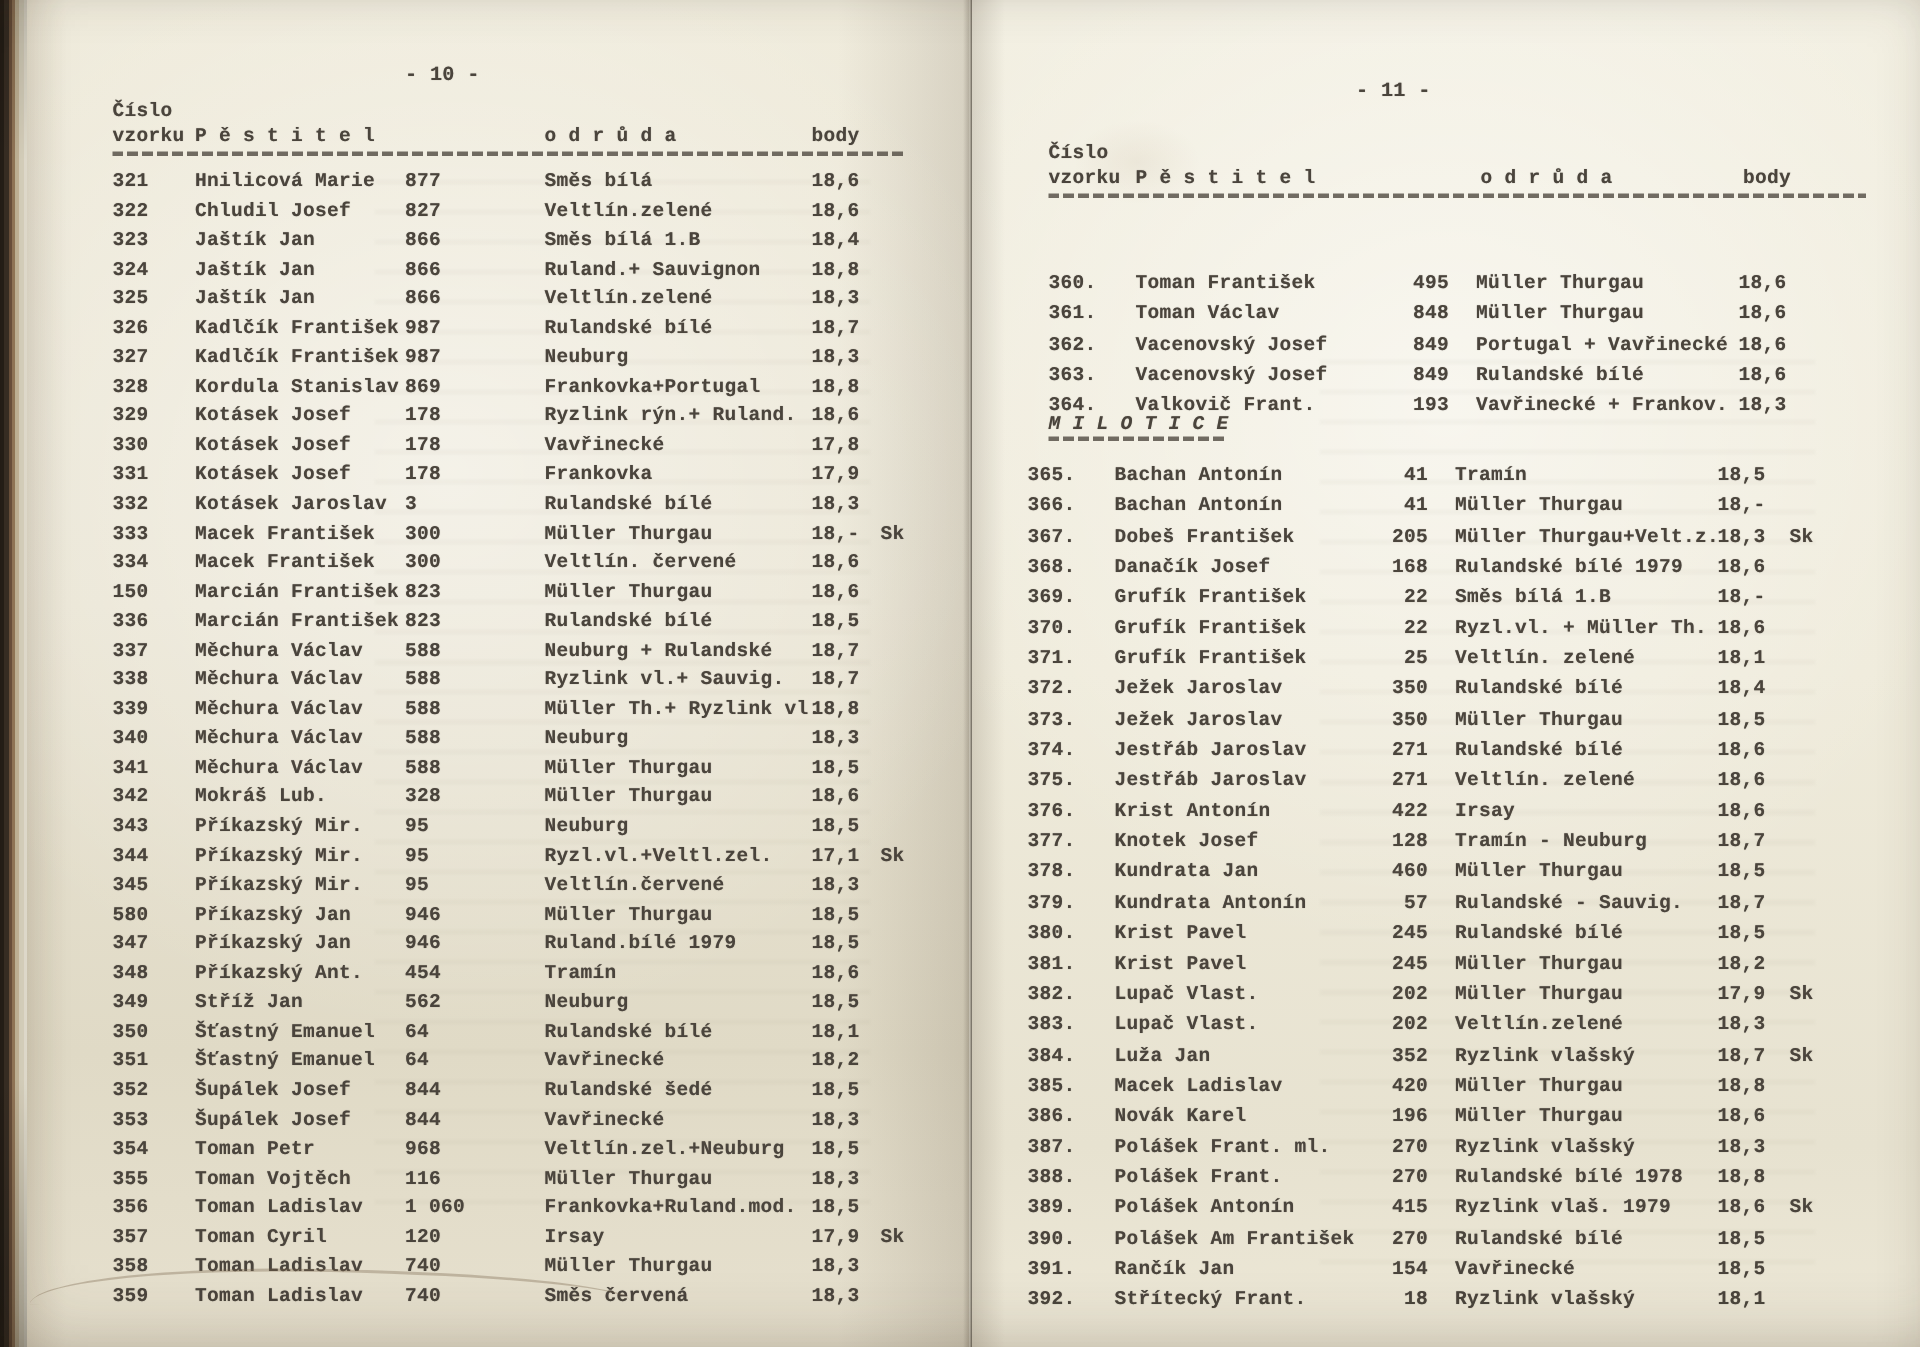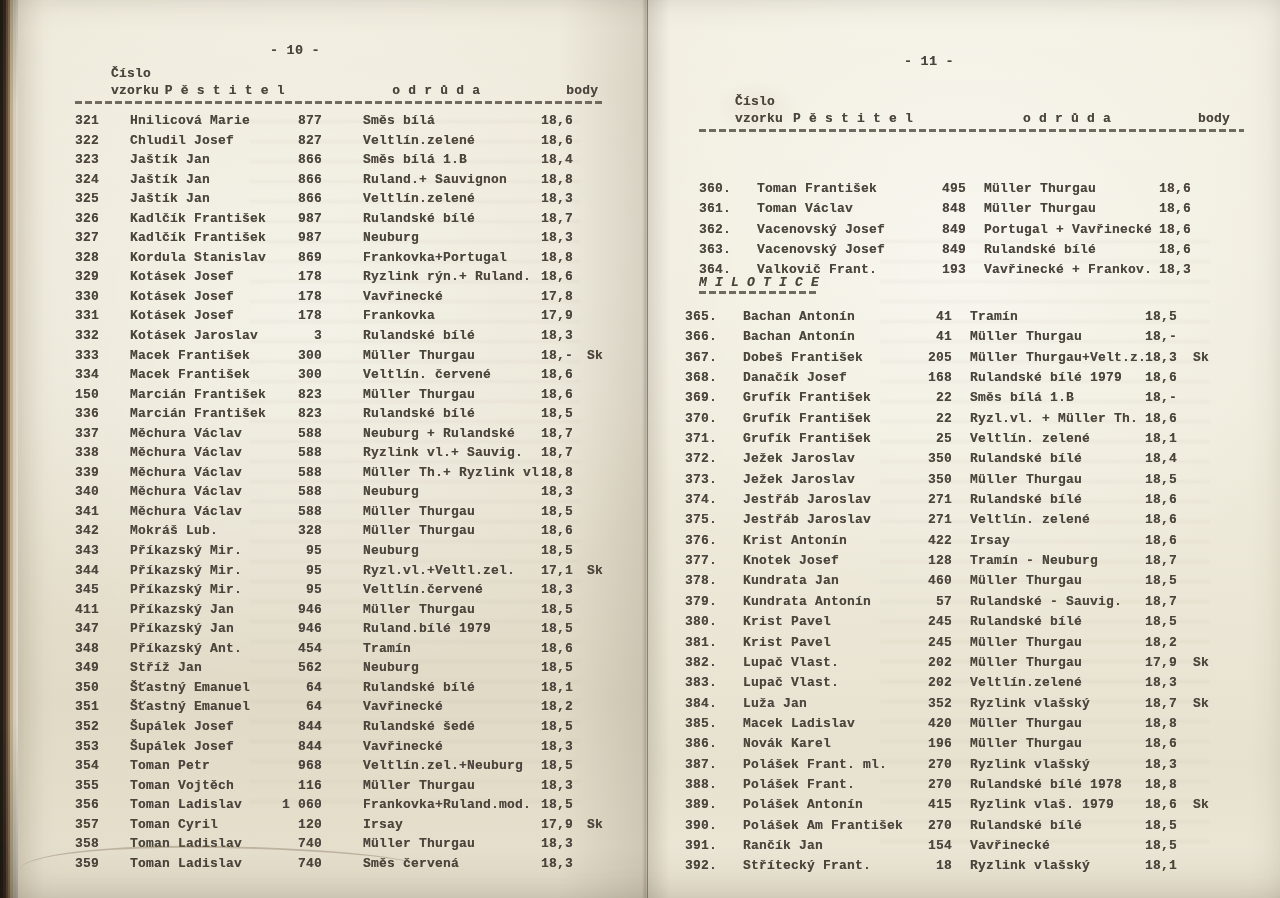--- a/index.html
+++ b/index.html
@@ -64,42 +64,42 @@
     font-size:13px;font-weight:600;letter-spacing:.2px;
     color:#4a443c;text-shadow:0 0 .6px rgba(74,68,60,.55);
     white-space:pre;
   }
   .page-num{position:absolute;font-size:13.5px;}
   .page-left .page-num{left:252px;top:43px;}
   .page-right .page-num{left:256px;top:54px;}
   .thead{position:absolute;}
   .page-left .thead{left:57px;top:65px;width:540px;}
   .page-right .thead{left:51px;top:93px;width:560px;}
-  .thead .hline{display:flex;line-height:17px;margin-left:36px;}
+  .thead .hline{display:flex;line-height:17px;}
   .rule{height:3px;margin-top:2px;
     background:repeating-linear-gradient(90deg,#59534a 0 7px, rgba(0,0,0,0) 7px 10px);
     opacity:.85;
   }
   .page-left .rule{width:528px;}
   .page-right .rule{width:545px;}
   
   .page-left .h-num{width:55px;}  .page-left .h-grow{width:233px;} .page-left .h-var{width:178px;} .page-left .h-pts{width:50px;}
   .page-right .h-num{width:58px;} .page-right .h-grow{width:230px;} .page-right .h-var{width:175px;} .page-right .h-pts{width:50px;}
   
   .rows{position:absolute;}
   .page-left  .rows{left:57px;top:113px;width:560px;}
   .page-right .rows-top{left:51px;top:141px;width:575px;margin-top:40px;}
   .page-right .rows-mil{left:37px;top:309px;width:575px;}
   .row{display:flex;align-items:baseline;}
   .page-left  .row{height:19.55px;}
   .page-right .row{height:20.35px;}
   .c{white-space:pre;overflow:visible;}
   .page-left  .c-num{width:55px;}
   .page-left  .c-grower{width:140px;}
-  .page-left  .c-reg{width:52px;text-align:right;}
+  .page-left  .c-reg{width:52px;text-align:left;}
   .page-left  .c-var{margin-left:41px;width:178px;}
   .page-left  .c-pts{width:46px;}
   .page-left  .c-note{width:30px;}
   .page-right .c-num{width:58px;}
   .page-right .c-grower{width:150px;}
   .page-right .c-reg{width:59px;text-align:right;}
   .page-right .c-var{margin-left:18px;width:175px;}
   .page-right .c-pts{width:48px;}
   .page-right .c-note{width:26px;}
   
@@ -346,21 +346,21 @@
   <div class="row t">
     <span class="c c-num">345</span>
     <span class="c c-grower">Příkazský Mir.</span>
     <span class="c c-reg">95</span>
     <span class="c c-var">Veltlín.červené</span>
     <span class="c c-pts">18,3</span>
     <span class="c c-note"></span>
   </div>
 
   <div class="row t">
-    <span class="c c-num">411</span>
+    <span class="c c-num">580</span>
     <span class="c c-grower">Příkazský Jan</span>
     <span class="c c-reg">946</span>
     <span class="c c-var">Müller Thurgau</span>
     <span class="c c-pts">18,5</span>
     <span class="c c-note"></span>
   </div>
 
   <div class="row t">
     <span class="c c-num">347</span>
     <span class="c c-grower">Příkazský Jan</span>

